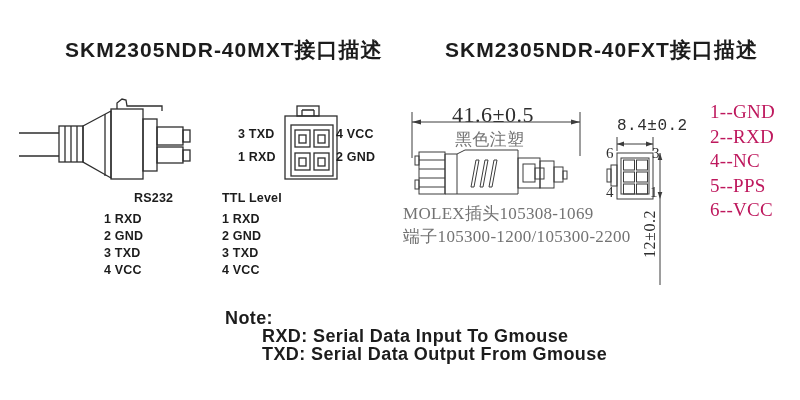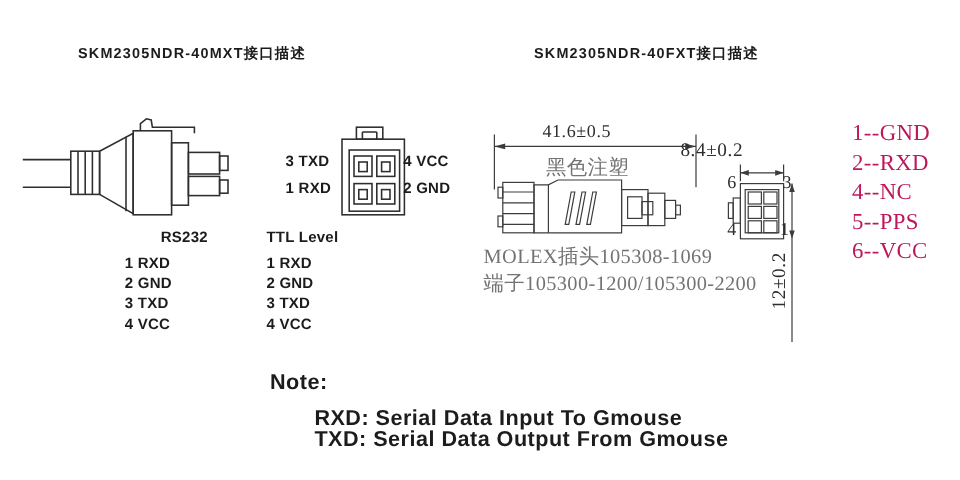--- a/index.html
+++ b/index.html
@@ -1,21 +1,21 @@
 <!DOCTYPE html>
 <html><head>
 <meta charset="utf-8">
 <style>
   html,body{margin:0;padding:0;background:#fff;}
   .canvas{
     position:relative;width:800px;height:400px;background:#ffffff;
     font-family:"Liberation Sans",sans-serif;color:#1c1c1c;overflow:hidden;
   }
   .t{position:absolute;white-space:nowrap;}
-  .title{font-weight:bold;font-size:12px;letter-spacing:1px;}
+  .title{font-weight:bold;font-size:21px;letter-spacing:1px;}
   .blabel{font-weight:bold;font-size:12.5px;letter-spacing:.2px;}
   .pinlist{font-weight:bold;font-size:12.5px;line-height:17px;letter-spacing:.2px;}
   .cad{font-family:"Liberation Serif",serif;font-size:17px;color:#737373;letter-spacing:.3px;}
   .dim{font-family:"Liberation Serif",serif;font-size:16px;color:#2e2e2e;letter-spacing:.5px;}
   .pinnum{font-family:"Liberation Serif",serif;font-size:15px;color:#2e2e2e;}
   .pinout{font-family:"Liberation Serif",serif;font-size:19px;line-height:24.6px;color:#be185d;letter-spacing:.3px;}
   .note-title,.note-line{font-weight:bold;font-size:18px;letter-spacing:.4px;}
   .note-lines{line-height:17.5px;}
   .rot{transform:rotate(-90deg);transform-origin:center center;text-align:center;width:60px;}
   svg{position:absolute;overflow:visible;}
@@ -91,21 +91,21 @@
   <div class="t blabel" style="left:336px;top:150px;">2 GND</div>
 
   <div class="t blabel" style="left:222px;top:191px;">TTL Level</div>
   <div class="t pinlist" style="left:222px;top:211px;">
     <div>1 RXD</div>
     <div>2 GND</div>
     <div>3 TXD</div>
     <div>4 VCC</div>
   </div>
 
-  <div class="t dim" style="left:452px;top:102px;font-size:15px;">41.6±0.5</div>
+  <div class="t dim" style="left:452px;top:102px;font-size:22px;">41.6±0.5</div>
   <div class="t cad" style="left:455px;top:128px;">黑色注塑</div>
 
   <svg style="left:405px;top:100px;" width="185" height="100" viewBox="0 0 185 100">
     <g class="lt">
       <path d="M7,12 V58 M175,12 V56 M7,22 H175"></path>
     </g>
     <polygon class="ar" points="7,22 16,19.6 16,24.4"></polygon>
     <polygon class="ar" points="175,22 166,19.6 166,24.4"></polygon>
     <g class="lt">
       <rect x="14" y="52" width="26" height="42"></rect>
@@ -126,21 +126,21 @@
       <rect x="130" y="68" width="9" height="11"></rect>
       <rect x="135" y="61" width="14" height="27"></rect>
       <rect x="149" y="67" width="9" height="15"></rect>
       <rect x="158" y="71" width="4" height="8"></rect>
     </g>
   </svg>
 
   <div class="t cad" style="left:403px;top:202px;">MOLEX插头105308-1069</div>
   <div class="t cad" style="left:403px;top:225px;">端子105300-1200/105300-2200</div>
 
-  <div class="t dim" style="left:567px;top:117px;">8.4±0.2</div>
+  <div class="t dim" style="left:617px;top:117px;font-family:Liberation Mono, monospace;">8.4±0.2</div>
 
   <svg style="left:598px;top:135px;" width="84" height="152" viewBox="0 0 84 152">
     <g class="lt">
       <path d="M19,2 V16 M55,2 V16 M19,9 H55"></path>
     </g>
     <polygon class="ar" points="19,9 26,6.6 26,11.4"></polygon>
     <polygon class="ar" points="55,9 48,6.6 48,11.4"></polygon>
     <g class="lt">
       <rect x="19" y="18" width="36" height="46"></rect>
       <rect x="13" y="30" width="6" height="21"></rect>
@@ -171,18 +171,18 @@
 
   <div class="t pinout" style="left:710px;top:100px;">
     <div>1--GND</div>
     <div>2--RXD</div>
     <div>4--NC</div>
     <div>5--PPS</div>
     <div>6--VCC</div>
   </div>
 
   <div class="t note-title" style="left:225px;top:308px;">Note:</div>
-  <div class="t note-lines" style="left:262px;top:328px;margin-top:12px;">
+  <div class="t note-lines" style="left:262px;top:328px;">
     <div class="note-line">RXD: Serial Data Input To Gmouse</div>
     <div class="note-line">TXD: Serial Data Output From Gmouse</div>
   </div>
 
 </div>
 
 </body></html>

